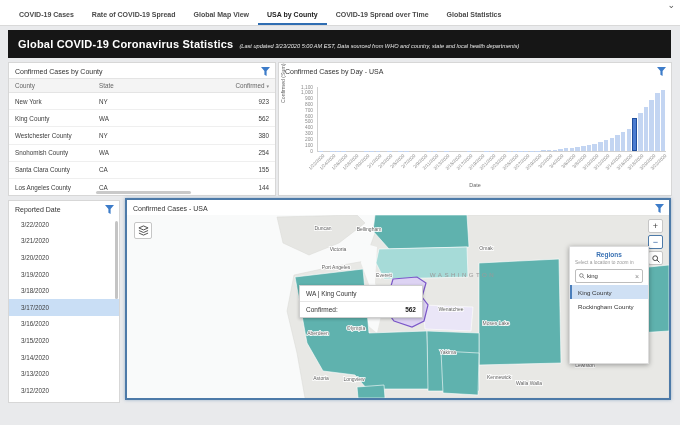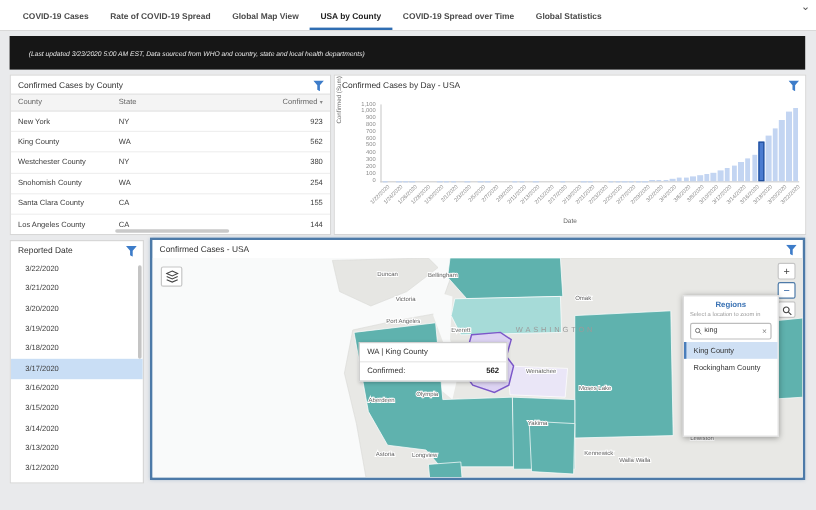--- a/index.html
+++ b/index.html
@@ -80,20 +80,21 @@
     <div class="tab">COVID-19 Cases</div>
     <div class="tab">Rate of COVID-19 Spread</div>
     <div class="tab">Global Map View</div>
     <div class="tab active">USA by County</div>
     <div class="tab">COVID-19 Spread over Time</div>
     <div class="tab">Global Statistics</div>
   </div>
 <div id="page-chevron" class="abs">⌄</div>
 
 <div id="titlebar" class="abs">
+  <span class="t">Global COVID-19 Coronavirus Statistics</span>
   <span class="s">(Last updated 3/23/2020 5:00 AM EST, Data sourced from WHO and country, state and local health departments)</span>
 </div>
 
 <div id="table-card" class="card">
   <div class="card-title">Confirmed Cases by County</div>
   <svg class="filter-ic" width="9" height="9" viewBox="0 0 9 9">
       <path d="M0,0 h9 l-3.4,4 v5 l-2.2,-1.3 v-3.7 z" fill="#3d7cc9"></path>
     </svg>
   <div class="thead">
     <span class="c1">County</span>

